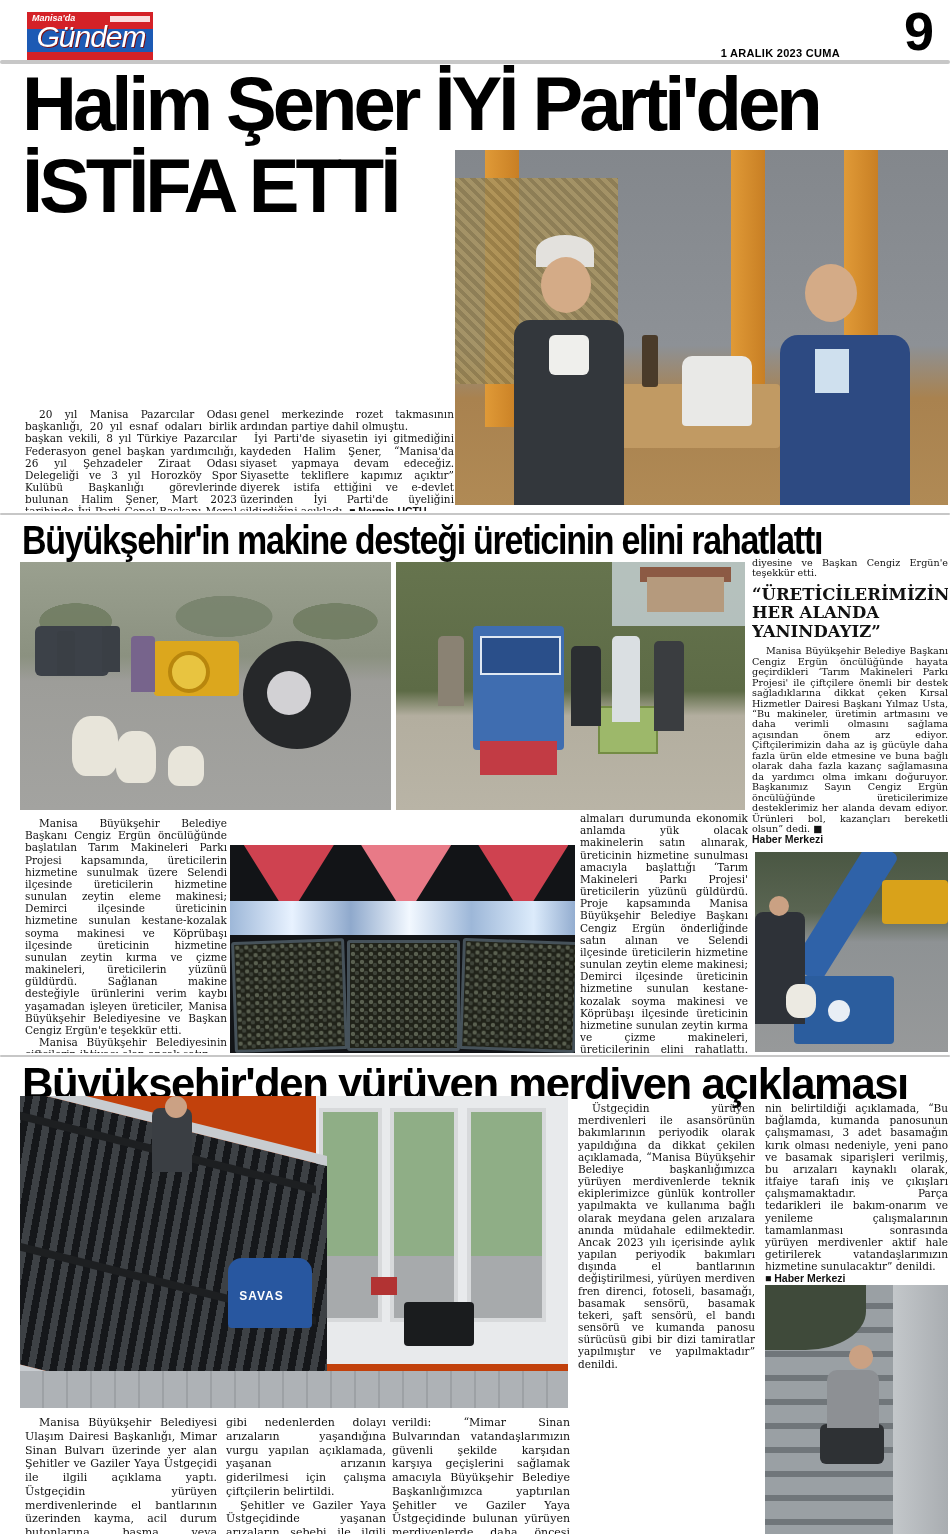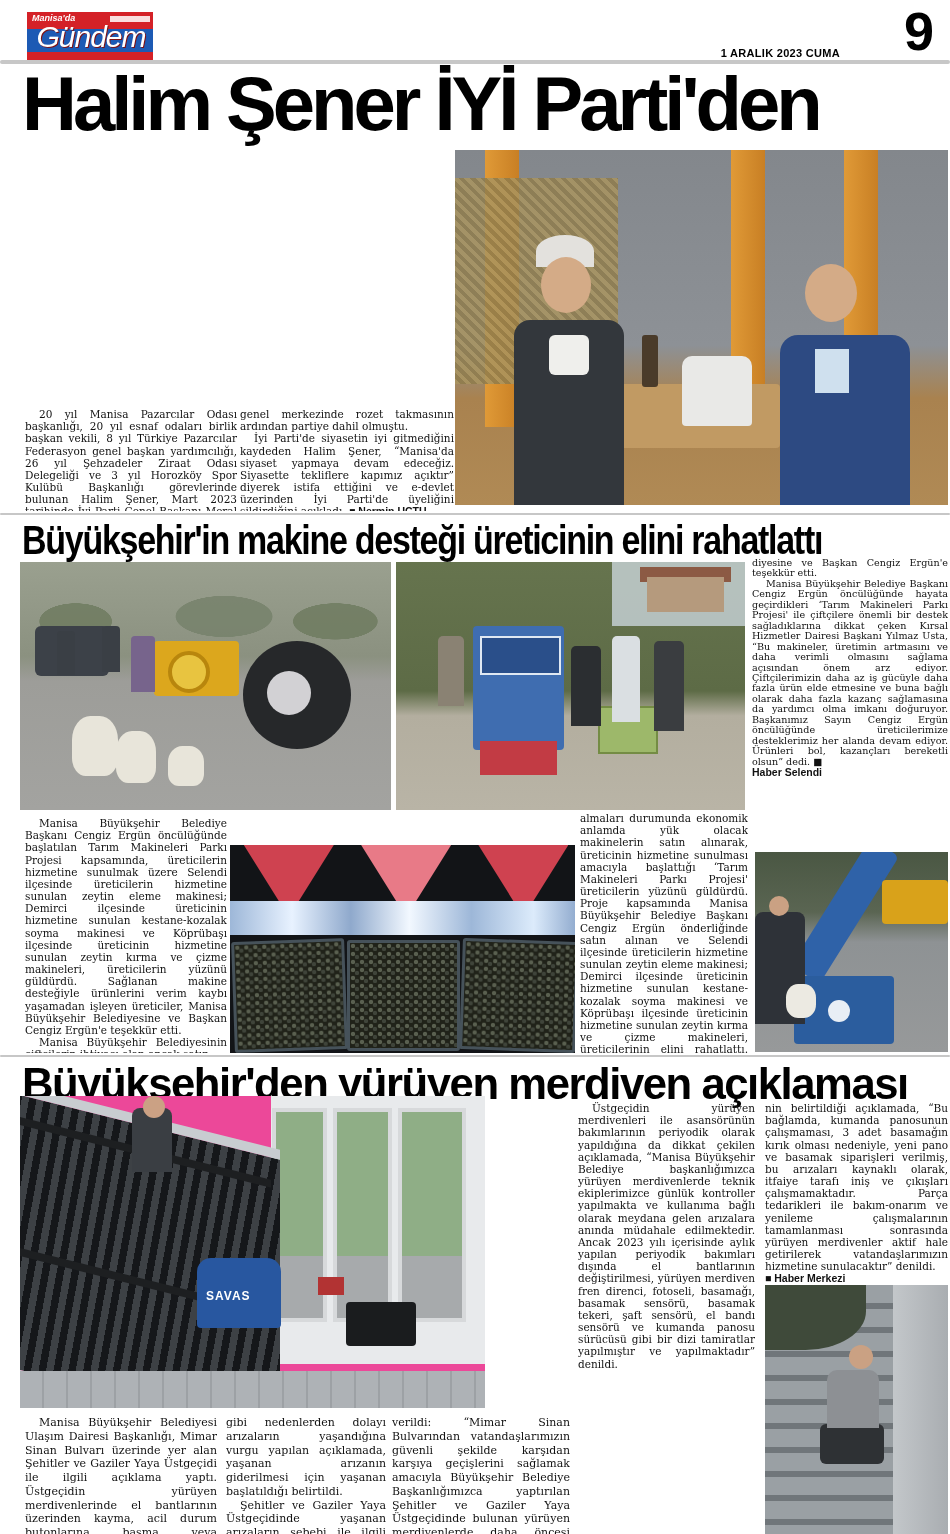--- a/index.html
+++ b/index.html
@@ -118,21 +118,21 @@
       background:linear-gradient(180deg,#4a5743 0%,#5a6552 30%,#8e9294 45%,#97999a 100%);}
   #ph-conveyor .belt{left:38%;top:-8%;width:34px;height:150px;background:#2f62a8;
       transform:rotate(32deg);border-radius:6px;}
   #ph-conveyor .yellow{right:0;top:14%;width:34%;height:22%;background:#d9a21a;border-radius:4px;}
   #ph-conveyor .hopper{left:20%;top:62%;width:52%;height:34%;background:#2b5d9e;border-radius:4px;}
   #ph-conveyor .logo{left:38%;top:74%;width:22px;height:22px;border-radius:50%;background:#e8eef5;}
   #ph-conveyor .man{left:0;top:30%;width:26%;height:56%;background:#2e3238;border-radius:8px 8px 0 0;}
   #ph-conveyor .head{left:7%;top:22%;width:20px;height:20px;border-radius:50%;background:#caa183;}
   #ph-conveyor .bag{left:16%;top:66%;width:30px;height:34px;background:#eceae2;border-radius:40%;}
 
-  #ph-esc{left:20px;top:1096px;width:465px;height:312px;background:#ec4899;}
+  #ph-esc{left:20px;top:1096px;width:548px;height:312px;background:#c2410c;}
   #ph-esc .glass{right:0;top:0;width:46%;height:86%;background:#e8eaec;}
   #ph-esc .win{top:4%;height:66%;background:linear-gradient(180deg,#8fae86 0 70%,#a7aaac 70% 100%);border:4px solid #d7d9db;}
   #ph-esc .incline{left:-4%;top:6%;width:60%;height:88%;transform:skewY(14deg);
       background:repeating-linear-gradient(100deg,#15171a 0 7px,#3d4145 7px 14px);
       border-top:10px solid #c8ccd0;border-bottom:10px solid #c8ccd0;}
   #ph-esc .rail{left:-4%;width:58%;height:8px;background:#1d1f21;transform:skewY(14deg);}
   #ph-esc .floor{left:0;bottom:0;width:100%;height:12%;background:
       repeating-linear-gradient(90deg,#aeb2b6 0 22px,#9da1a5 22px 24px);}
   #ph-esc .worker1{left:24%;top:4%;width:40px;height:64px;background:#3a3e43;border-radius:8px 8px 0 0;}
   #ph-esc .w1head{left:26.5%;top:0;width:22px;height:22px;border-radius:50%;background:#cba184;}
@@ -159,20 +159,21 @@
     <div class="band"></div>
     <div class="slog"></div>
     <div class="top">Manisa'da</div>
     <div class="main">Gündem</div>
   </div>
   <div id="pdate">1 ARALIK 2023 CUMA</div>
   <div id="pnum">9</div>
   <div class="rule" id="rule-header"></div>
 
   <div class="hl" id="a1-h1">Halim Şener İYİ Parti'den</div>
+  <div class="hl" id="a1-h2">İSTİFA ETTİ</div>
 
   <div class="photo" id="ph-cafe">
     <div class="ps pillar" style="left:6%;"></div>
     <div class="ps lattice"></div>
     <div class="ps pillar" style="left:56%;"></div>
     <div class="ps pillar" style="left:79%;"></div>
     <div class="ps table"></div>
     <div class="ps bottle"></div>
     <div class="ps chair" style="left:46%;top:58%;width:70px;height:70px;"></div>
     <div class="ps body1" style="left:12%;top:48%;width:110px;height:52%;"></div>
@@ -220,22 +221,23 @@
     <div class="ps base"></div>
     <div class="ps crate"></div>
     <div class="ps fig" style="left:50%;top:34%;width:30px;height:80px;background:#2b2e31;"></div>
     <div class="ps fig" style="left:62%;top:30%;width:28px;height:86px;background:#dadfe2;"></div>
     <div class="ps fig" style="left:74%;top:32%;width:30px;height:90px;background:#3a3d40;"></div>
     <div class="ps fig" style="left:12%;top:30%;width:26px;height:70px;background:#8a8273;"></div>
   </div>
 
   <div class="body smaller" id="a2-colright">
     <p class="noind">diyesine ve Başkan Cengiz Ergün'e teşekkür etti.</p>
+    <p class="subhead">“ÜRETİCİLERİMİZİN HER ALANDA YANINDAYIZ”</p>
     <p>Manisa Büyükşehir Belediye Başkanı Cengiz Ergün öncülüğünde hayata geçirdikleri ‘Tarım Makineleri Parkı Projesi' ile çiftçilere önemli bir destek sağladıklarına dikkat çeken Kırsal Hizmetler Dairesi Başkanı Yılmaz Usta, “Bu makineler, üretimin artmasını ve daha verimli olmasını sağlama açısından önem arz ediyor. Çiftçilerimizin daha az iş gücüyle daha fazla ürün elde etmesine ve buna bağlı olarak daha fazla kazanç sağlamasına da yardımcı olma imkanı doğuruyor. Başkanımız Sayın Cengiz Ergün öncülüğünde üreticilerimize desteklerimiz her alanda devam ediyor. Ürünleri bol, kazançları bereketli olsun” dedi. ■</p>
-    <p class="noind byline">Haber Selendi</p>
+    <p class="noind byline">Haber Merkezi</p>
   </div>
 
   <div class="body" id="a2-colleft">
     <p>Manisa Büyükşehir Belediye Başkanı Cengiz Ergün öncülüğünde başlatılan Tarım Makineleri Parkı Projesi kapsamında, üreticilerin hizmetine sunulmak üzere Selendi ilçesinde üreticilerin hizmetine sunulan zeytin eleme makinesi; Demirci ilçesinde üreticinin hizmetine sunulan kestane-kozalak soyma makinesi ve Köprübaşı ilçesinde üreticinin hizmetine sunulan zeytin kırma ve çizme makineleri, üreticilerin yüzünü güldürdü. Sağlanan makine desteğiyle ürünlerini verim kaybı yaşamadan işleyen üreticiler, Manisa Büyükşehir Belediyesine ve Başkan Cengiz Ergün'e teşekkür etti.</p>
     <p>Manisa Büyükşehir Belediyesinin çiftçilerin ihtiyacı olan ancak satın</p>
   </div>
 
   <div class="photo" id="ph-olives">
     <div class="ps flap" style="left:4%;"></div>
     <div class="ps flap" style="left:38%;background:#e87a87;"></div>
@@ -295,20 +297,20 @@
     <div class="panel ps"></div>
     <div class="manlegs ps"></div>
     <div class="manbody ps"></div>
     <div class="manhead ps"></div>
   </div>
 
   <div class="body bcol" id="a3-colA">
     <p>Manisa Büyükşehir Belediyesi Ulaşım Dairesi Başkanlığı, Mimar Sinan Bulvarı üzerinde yer alan Şehitler ve Gaziler Yaya Üstgeçidi ile ilgili açıklama yaptı. Üstgeçidin yürüyen merdivenlerinde el bantlarının üzerinden kayma, acil durum butonlarına basma veya tekmeleme</p>
   </div>
   <div class="body bcol" id="a3-colB">
-    <p class="noind">gibi nedenlerden dolayı arızaların yaşandığına vurgu yapılan açıklamada, yaşanan arızanın giderilmesi için yaşanan başlatıldığı belirtildi.</p>
+    <p class="noind">gibi nedenlerden dolayı arızaların yaşandığına vurgu yapılan açıklamada, yaşanan arızanın giderilmesi için çalışma çiftçilerin belirtildi.</p>
     <p>Şehitler ve Gaziler Yaya Üstgeçidinde yaşanan arızaların sebebi ile ilgili Ulaşım Dairesi Başkanlığından yapılan açıklamada şunlara yer</p>
   </div>
   <div class="body bcol" id="a3-colC">
     <p class="noind">verildi: “Mimar Sinan Bulvarından vatandaşlarımızın güvenli şekilde karşıdan karşıya geçişlerini sağlamak amacıyla Büyükşehir Belediye Başkanlığımızca yaptırılan Şehitler ve Gaziler Yaya Üstgeçidinde bulunan yürüyen merdivenlerde daha öncesi gerek sosyal medya gerekse</p>
   </div>
 
 </div>
 
 </body></html>

